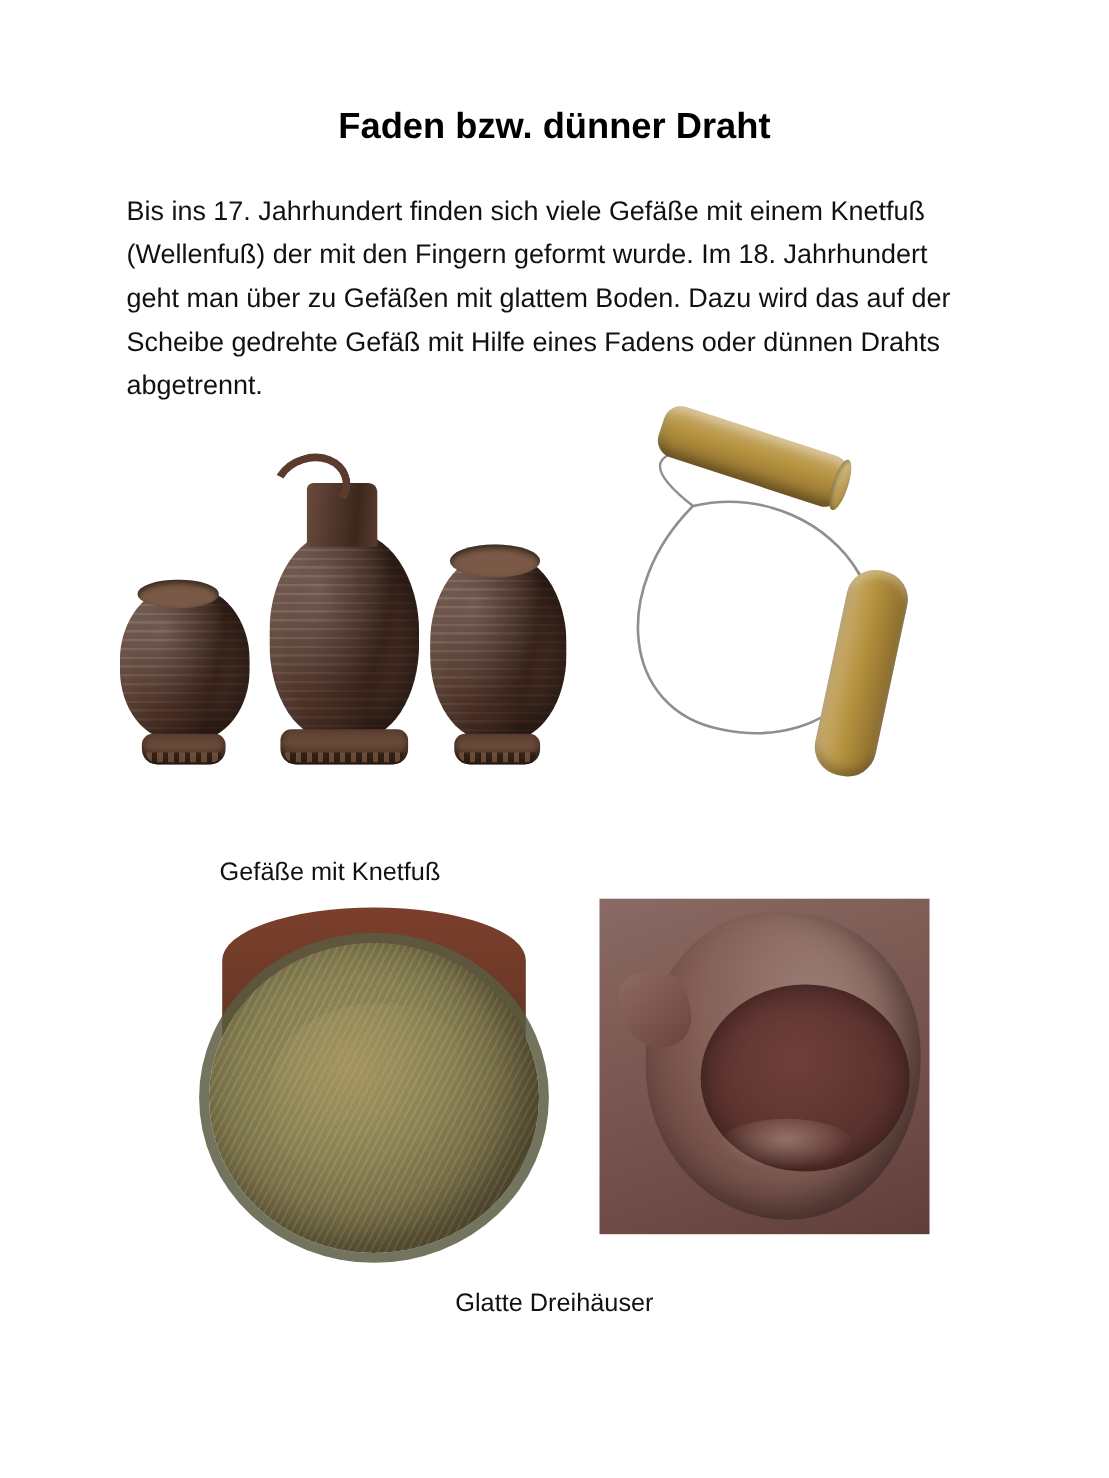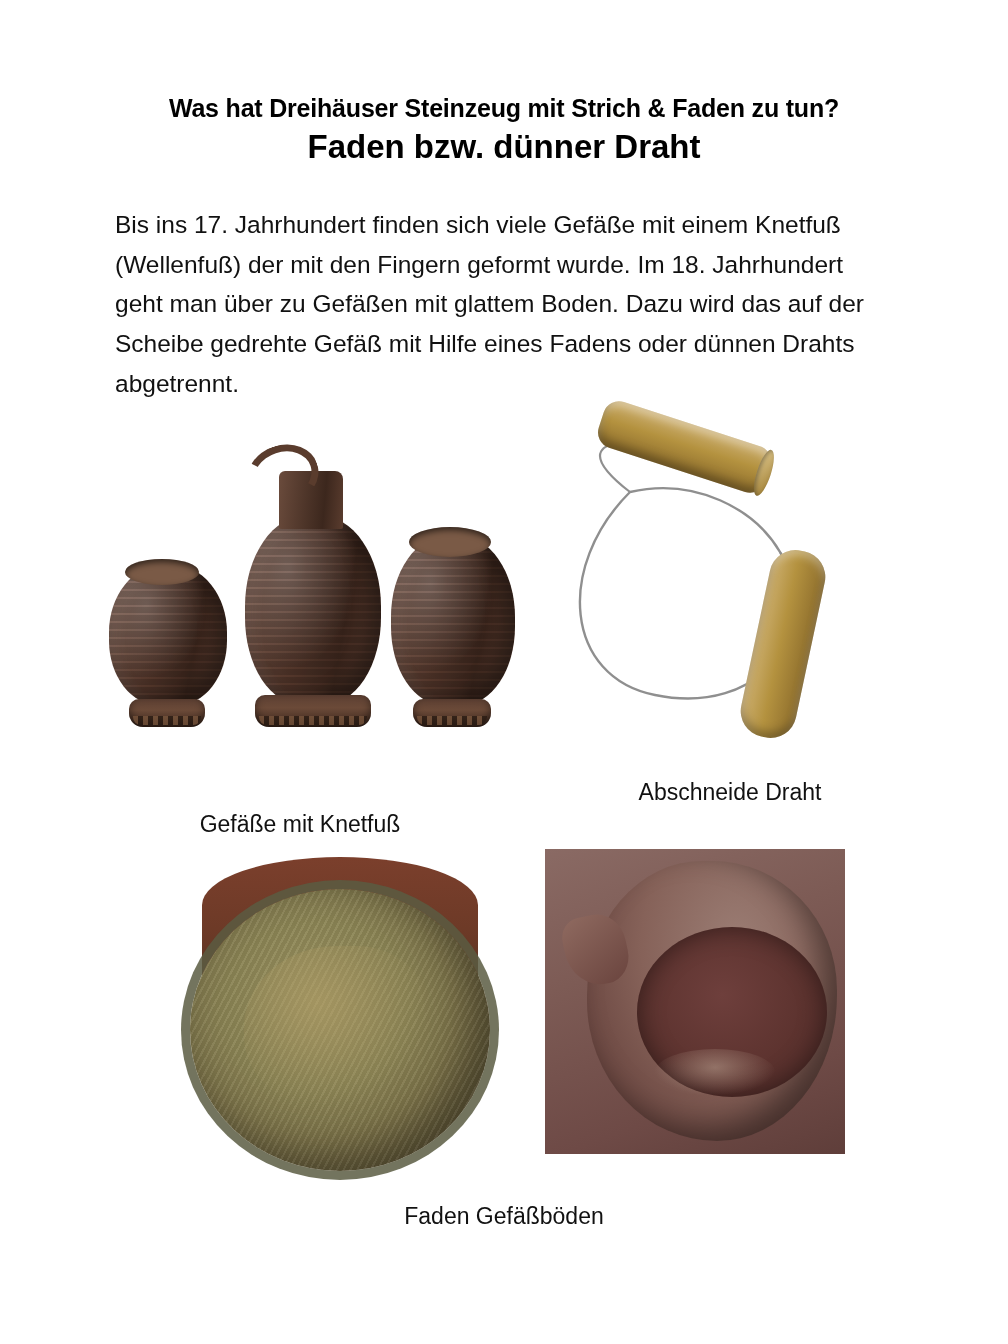--- a/index.html
+++ b/index.html
@@ -290,21 +290,20 @@
     text-align: center;
     font-size: 23px;
   }
 </style>
 </head>
 <body>
 
 <div class="page">
 
   <div class="title-block">
-    <div class="title-line-1">Was hat Dreihäuser Steinzeug mit Strich &amp; Faden zu tun?</div>
     <div class="title-line-2">Faden bzw. dünner Draht</div>
   </div>
 
   <p class="body-text">Bis ins 17. Jahrhundert finden sich viele Gefäße mit einem Knetfuß (Wellenfuß) der mit den Fingern geformt wurde. Im 18. Jahrhundert geht man über zu Gefäßen mit glattem Boden. Dazu wird das auf der Scheibe gedrehte Gefäß mit Hilfe eines Fadens oder dünnen Drahts abgetrennt.</p>
 
   <div class="figure-row-1">
 
     <div class="fig" id="fig-knetfuss">
       <div class="vessel-scene">
 
@@ -347,21 +346,20 @@
           <div class="cap"></div>
         </div>
         <div class="dowel" style="left:210px; top:132px; width:56px; height:190px; border-radius:26px; transform:rotate(12deg); background:linear-gradient(90deg,#cdb072 0%,#b4923f 45%,#8d6d2c 100%);"></div>
       </div>
     </div>
 
   </div>
 
   <div class="row1-captions">
     <div class="caption" id="cap-knetfuss">Gefäße mit Knetfuß</div>
-    <div class="caption" id="cap-draht">Abschneide Draht</div>
   </div>
 
   <div class="figure-row-2">
 
     <div class="fig" id="fig-bottom-left">
       <div class="pot-bottom">
         <div class="wall"></div>
         <div class="disc"></div>
       </div>
     </div>
@@ -370,15 +368,15 @@
       <div class="jug-bottom">
         <div class="shape"></div>
         <div class="spout"></div>
         <div class="base-ring"></div>
         <div class="smear"></div>
       </div>
     </div>
 
   </div>
 
-  <div class="caption" id="cap-boeden">Faden Gefäßböden</div>
+  <div class="caption" id="cap-boeden">Glatte Dreihäuser</div>
 
 </div>
 
 </body></html>

